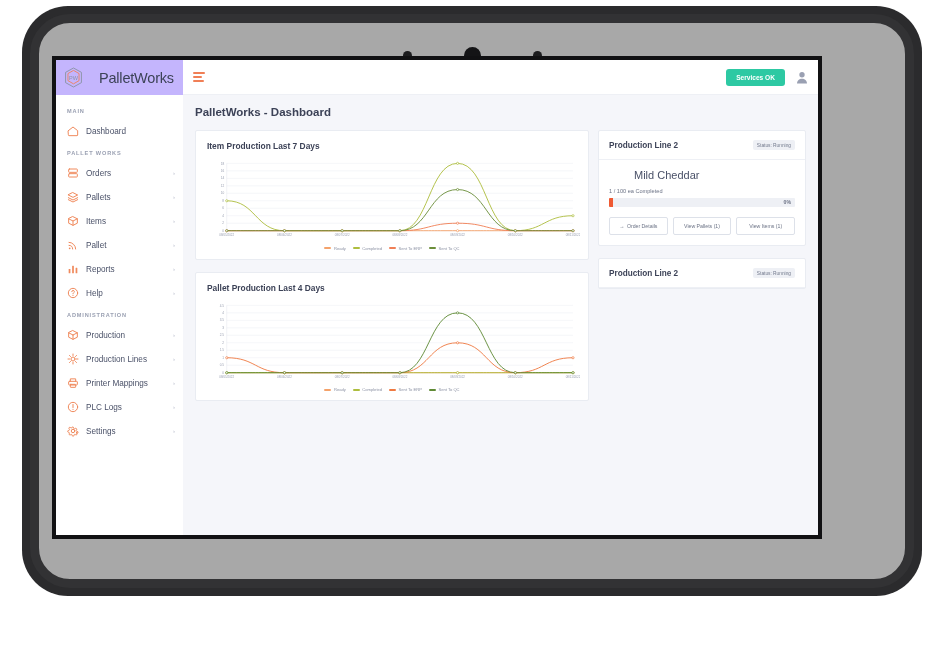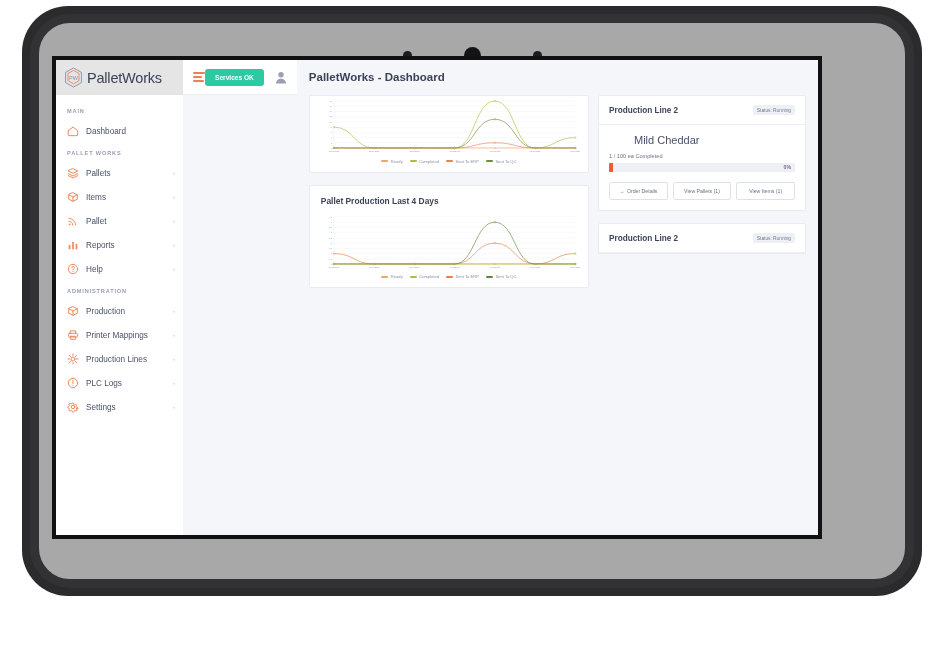--- a/index.html
+++ b/index.html
@@ -33,40 +33,40 @@
     background: #111113; padding: 4px;
   }
   .screen {
     position: relative; width: 100%; height: 100%;
     background: #f5f6fa; overflow: hidden; display: flex;
   }
 
   
   .sidebar { width: 127px; height: 100%; background: #ffffff; flex: 0 0 127px; }
   .brand {
-    height: 35px; display: flex; align-items: center; gap: 4px;
-    padding-left: 8px; background: #e5e5e5;
+    height: 35px; display: flex; align-items: center; gap: 16px;
+    padding-left: 8px; background: #c4b5fd;
   }
   .brand-mark { width: 19px; height: 21px; flex: 0 0 19px; }
   .brand-text { font-size: 14.5px; color: #3c4257; letter-spacing: -.2px; white-space: nowrap; }
   .nav { padding: 6px 0 0 0; }
   .nav-head {
     font-size: 5.6px; letter-spacing: .85px; color: #9aa0b2;
     padding: 7px 0 5px 11px; font-weight: 700; text-transform: uppercase;
   }
   .nav-item {
     display: flex; align-items: center; height: 24px; padding: 0 8px 0 11px;
     gap: 7px; cursor: pointer; position: relative;
   }
   .nav-ico { width: 12px; height: 12px; flex: 0 0 12px; display: block; }
   .nav-label { font-size: 8.2px; color: #4a5168; white-space: nowrap; }
   .nav-chev { margin-left: auto; font-size: 6px; color: #b4b9c8; }
 
   
-  .main { flex: 1 1 auto; height: 100%; display: flex; flex-direction: row; min-width: 0; }
+  .main { flex: 1 1 auto; height: 100%; display: flex; flex-direction: column; min-width: 0; }
   .topbar {
     height: 35px; background: #ffffff; display: flex; align-items: center;
     padding: 0 10px; border-bottom: 1px solid #eef0f5; flex: 0 0 35px;
   }
   .burger { width: 12px; display: flex; flex-direction: column; gap: 2px; cursor: pointer; }
   .burger i { display: block; height: 2px; background: #f07f56; border-radius: 1px; }
   .burger i:nth-child(1) { width: 12px; }
   .burger i:nth-child(2) { width: 9px; }
   .burger i:nth-child(3) { width: 11px; }
   .topbar-right { margin-left: auto; display: flex; align-items: center; gap: 11px; }
@@ -158,20 +158,28 @@
             <div class="nav-head">MAIN</div>
             <div class="nav-item">
               <svg class="nav-ico" viewBox="0 0 18 18">
                 <path d="M2 8.5L9 3l7 5.5V15a1 1 0 0 1-1 1H3a1 1 0 0 1-1-1z" fill="none" stroke="#f08a5d" stroke-width="1.5" stroke-linecap="round" stroke-linejoin="round"></path>
               </svg>
               <span class="nav-label">Dashboard</span>
             </div>
             <div class="nav-head">PALLET WORKS</div>
             <div class="nav-item">
               <svg class="nav-ico" viewBox="0 0 18 18">
+                <rect x="2.5" y="3" width="13" height="5" rx="1" fill="none" stroke="#f08a5d" stroke-width="1.5" stroke-linecap="round" stroke-linejoin="round"></rect>
+                <rect x="2.5" y="10" width="13" height="5" rx="1" fill="none" stroke="#f08a5d" stroke-width="1.5" stroke-linecap="round" stroke-linejoin="round"></rect>
+              </svg>
+              <span class="nav-label">Orders</span>
+              <span class="nav-chev">›</span>
+            </div>
+            <div class="nav-item">
+              <svg class="nav-ico" viewBox="0 0 18 18">
                 <path d="M9 2.5L16 6 9 9.5 2 6z" fill="none" stroke="#f08a5d" stroke-width="1.5" stroke-linecap="round" stroke-linejoin="round"></path>
                 <path d="M2 10l7 3.5 7-3.5" fill="none" stroke="#f08a5d" stroke-width="1.5" stroke-linecap="round" stroke-linejoin="round"></path>
                 <path d="M2 13l7 3.5L16 13" fill="none" stroke="#f08a5d" stroke-width="1.5" stroke-linecap="round" stroke-linejoin="round"></path>
               </svg>
               <span class="nav-label">Pallets</span>
               <span class="nav-chev">›</span>
             </div>
             <div class="nav-item">
               <svg class="nav-ico" viewBox="0 0 18 18">
                 <path d="M9 2.5l6.5 3.2v6.6L9 15.5 2.5 12.3V5.7z" fill="none" stroke="#f08a5d" stroke-width="1.5" stroke-linecap="round" stroke-linejoin="round"></path>
@@ -211,33 +219,33 @@
             <div class="nav-item">
               <svg class="nav-ico" viewBox="0 0 18 18">
                 <path d="M9 2.5l6.5 3.2v6.6L9 15.5 2.5 12.3V5.7z" fill="none" stroke="#f08a5d" stroke-width="1.5" stroke-linecap="round" stroke-linejoin="round"></path>
                 <path d="M9 9v6.5M9 9l6.5-3.3M9 9L2.5 5.7" fill="none" stroke="#f08a5d" stroke-width="1.5" stroke-linecap="round" stroke-linejoin="round"></path>
               </svg>
               <span class="nav-label">Production</span>
               <span class="nav-chev">›</span>
             </div>
             <div class="nav-item">
               <svg class="nav-ico" viewBox="0 0 18 18">
+                <circle cx="9" cy="9" r="3" fill="none" stroke="#f08a5d" stroke-width="1.5" stroke-linecap="round" stroke-linejoin="round"></circle>
+                <path d="M9 1.5v2.3M9 14.2v2.3M1.5 9h2.3M14.2 9h2.3M3.7 3.7l1.6 1.6M12.7 12.7l1.6 1.6M14.3 3.7l-1.6 1.6M5.3 12.7l-1.6 1.6" fill="none" stroke="#f08a5d" stroke-width="1.5" stroke-linecap="round" stroke-linejoin="round"></path>
+              </svg>
+              <span class="nav-label">Production Lines</span>
+              <span class="nav-chev">›</span>
+            </div>
+            <div class="nav-item">
+              <svg class="nav-ico" viewBox="0 0 18 18">
                 <path d="M5 6.5V2.8h8v3.7" fill="none" stroke="#f08a5d" stroke-width="1.5" stroke-linecap="round" stroke-linejoin="round"></path>
                 <rect x="2.5" y="6.5" width="13" height="5.5" rx="1" fill="none" stroke="#f08a5d" stroke-width="1.5" stroke-linecap="round" stroke-linejoin="round"></rect>
                 <rect x="5" y="11" width="8" height="4.5" rx=".6" fill="none" stroke="#f08a5d" stroke-width="1.5" stroke-linecap="round" stroke-linejoin="round"></rect>
               </svg>
               <span class="nav-label">Printer Mappings</span>
-              <span class="nav-chev">›</span>
-            </div>
-            <div class="nav-item">
-              <svg class="nav-ico" viewBox="0 0 18 18">
-                <circle cx="9" cy="9" r="3" fill="none" stroke="#f08a5d" stroke-width="1.5" stroke-linecap="round" stroke-linejoin="round"></circle>
-                <path d="M9 1.5v2.3M9 14.2v2.3M1.5 9h2.3M14.2 9h2.3M3.7 3.7l1.6 1.6M12.7 12.7l1.6 1.6M14.3 3.7l-1.6 1.6M5.3 12.7l-1.6 1.6" fill="none" stroke="#f08a5d" stroke-width="1.5" stroke-linecap="round" stroke-linejoin="round"></path>
-              </svg>
-              <span class="nav-label">Production Lines</span>
               <span class="nav-chev">›</span>
             </div>
             <div class="nav-item">
               <svg class="nav-ico" viewBox="0 0 18 18">
                 <circle cx="9" cy="9" r="7" fill="none" stroke="#f08a5d" stroke-width="1.5" stroke-linecap="round" stroke-linejoin="round"></circle>
                 <path d="M9 5.2v4.6" fill="none" stroke="#f08a5d" stroke-width="1.5" stroke-linecap="round" stroke-linejoin="round"></path>
                 <circle cx="9" cy="12.5" r=".85" fill="#f08a5d"></circle>
               </svg>
               <span class="nav-label">PLC Logs</span>
               <span class="nav-chev">›</span>
@@ -267,20 +275,21 @@
               <path d="M1.2 14.5c0-3.3 2.6-5.6 5.8-5.6s5.8 2.3 5.8 5.6z" fill="#9aa0b2"></path>
             </svg>
           </div>
         </header>
 
         <div class="content">
           <h1 class="page-title">PalletWorks - Dashboard</h1>
           <div class="cols">
             <div class="col-left" id="charts-col">
                 <div class="card">
+                  <div class="card-title">Item Production Last 7 Days</div>
                   <div class="chart-wrap">
                     <svg class="chart" viewBox="0 0 430 98">
                       <line class="grid-line" x1="26" y1="82.00" x2="422" y2="82.00"></line>
                       <text class="tick-txt" x="23" y="83.30" text-anchor="end">0</text>
                       <line class="grid-line" x1="26" y1="73.44" x2="422" y2="73.44"></line>
                       <text class="tick-txt" x="23" y="74.74" text-anchor="end">2</text>
                       <line class="grid-line" x1="26" y1="64.89" x2="422" y2="64.89"></line>
                       <text class="tick-txt" x="23" y="66.19" text-anchor="end">4</text>
                       <line class="grid-line" x1="26" y1="56.33" x2="422" y2="56.33"></line>
                       <text class="tick-txt" x="23" y="57.63" text-anchor="end">6</text>

